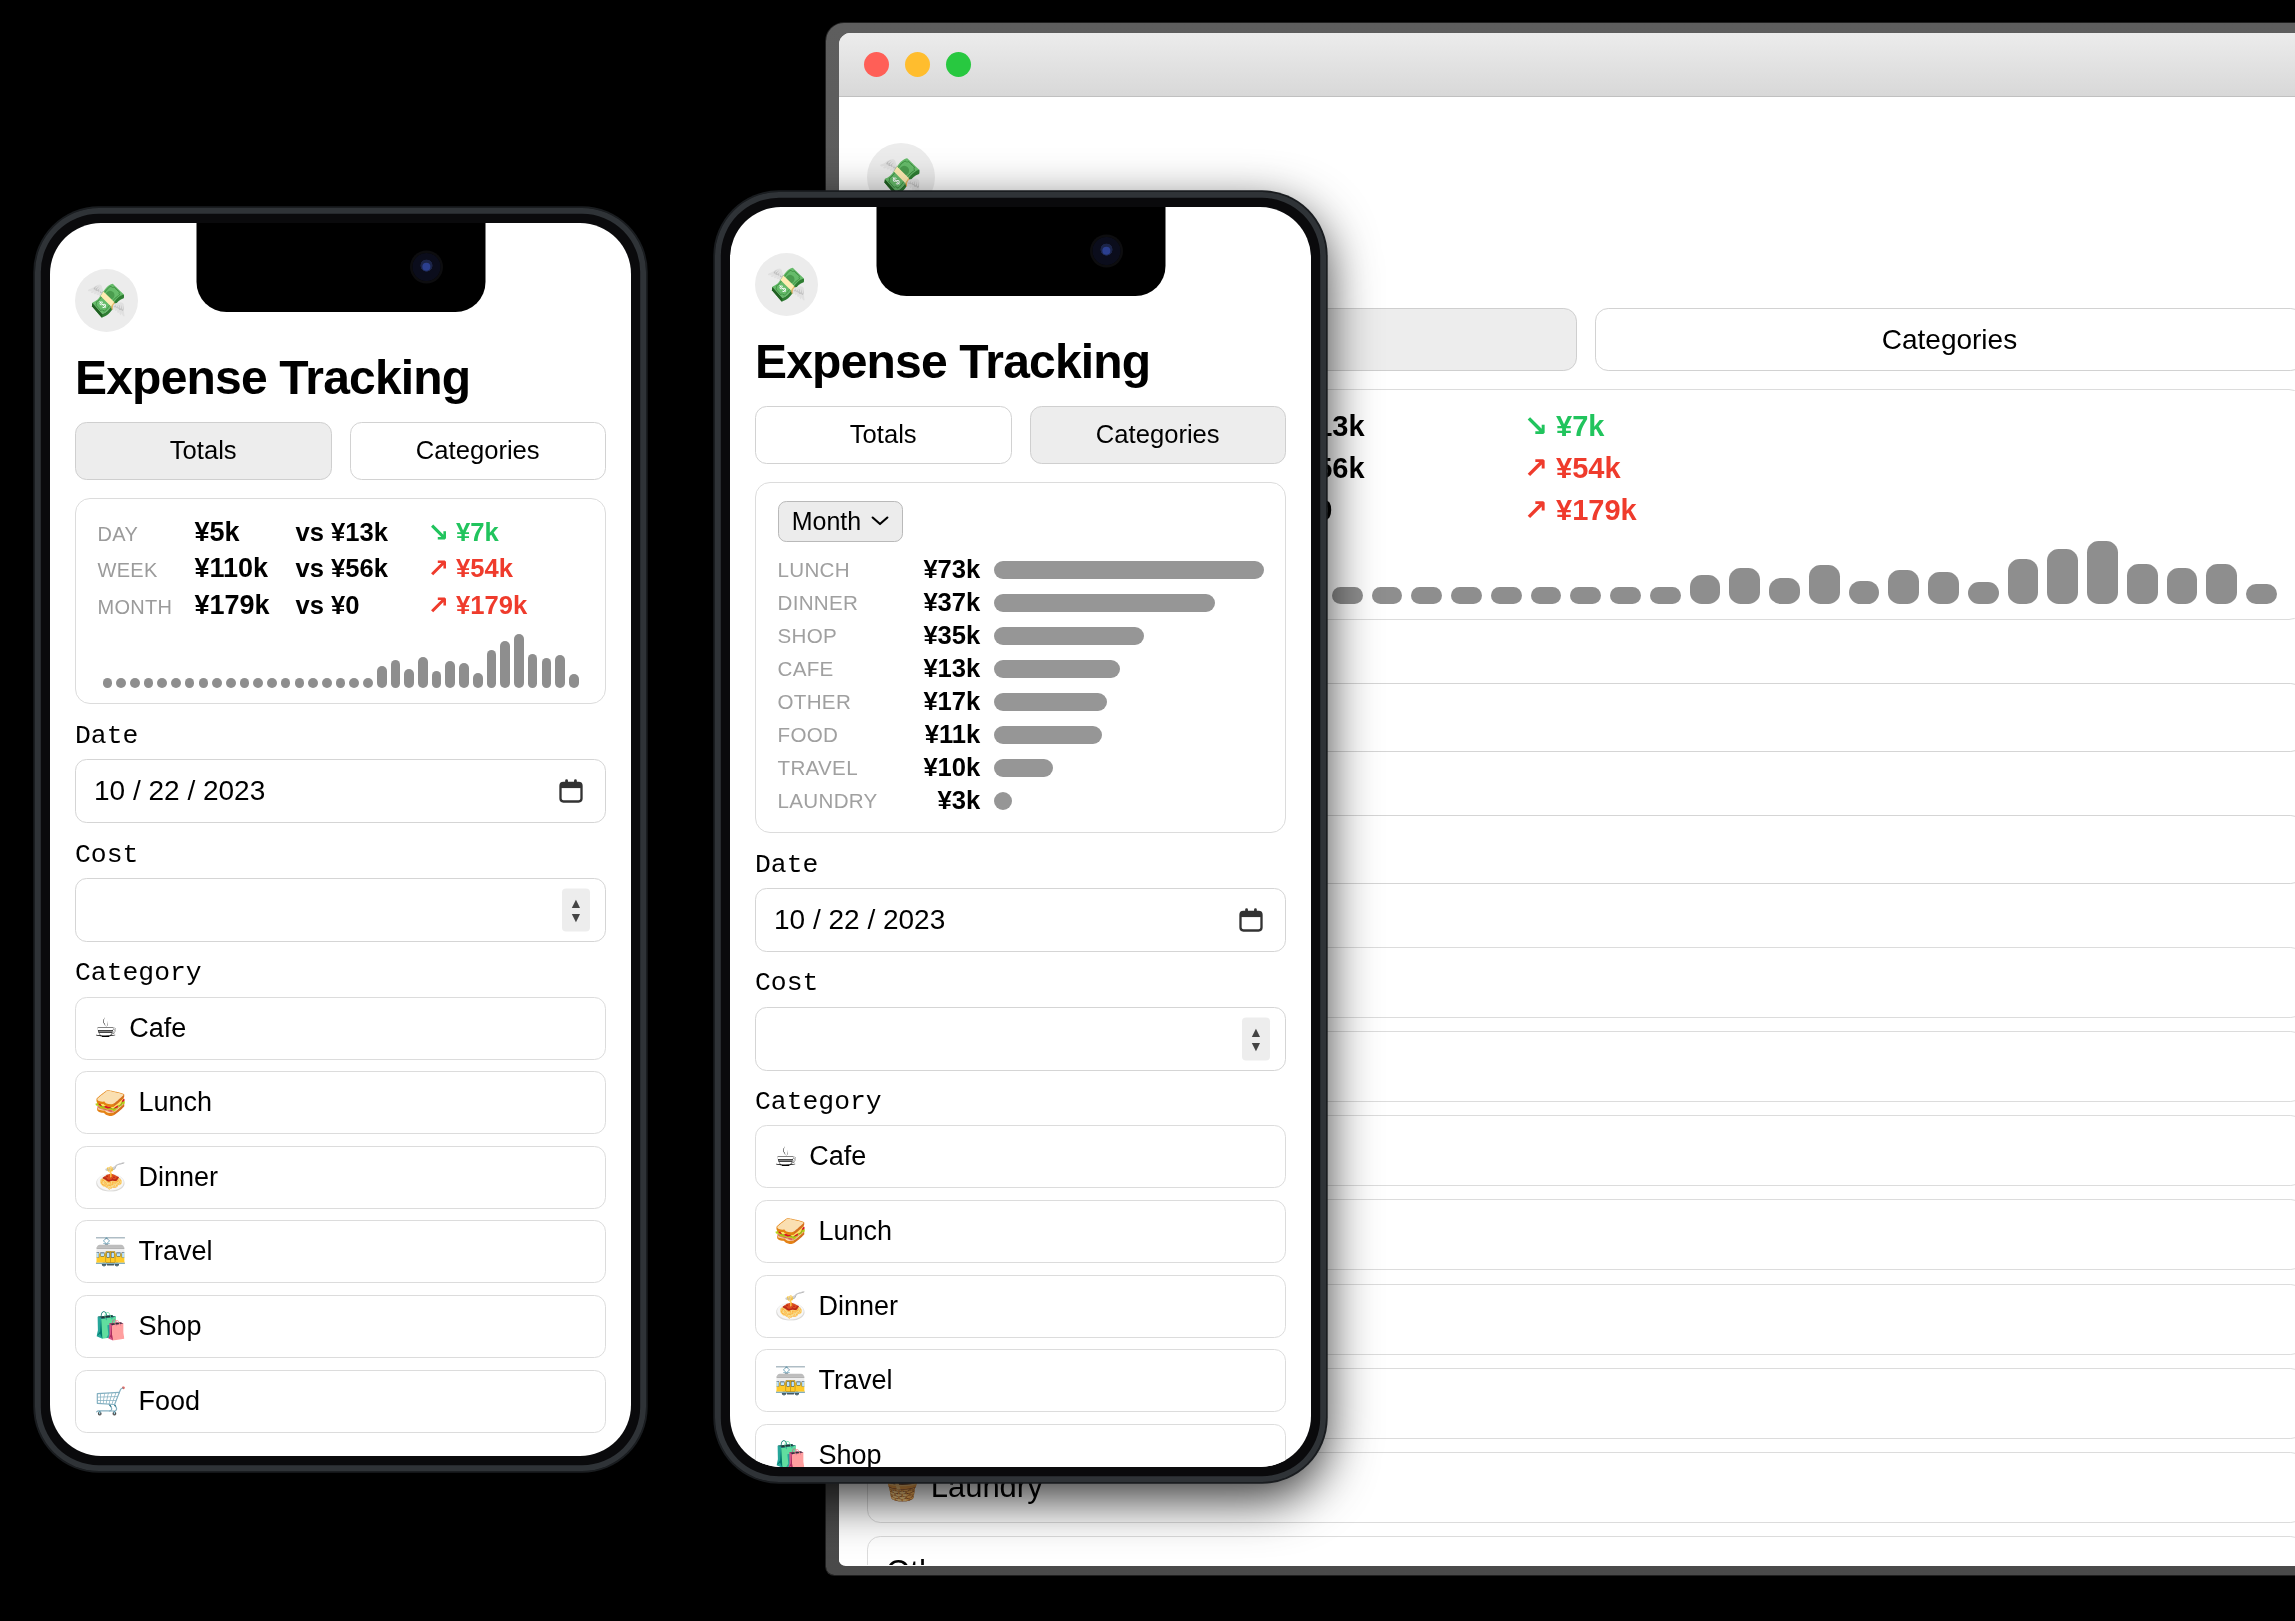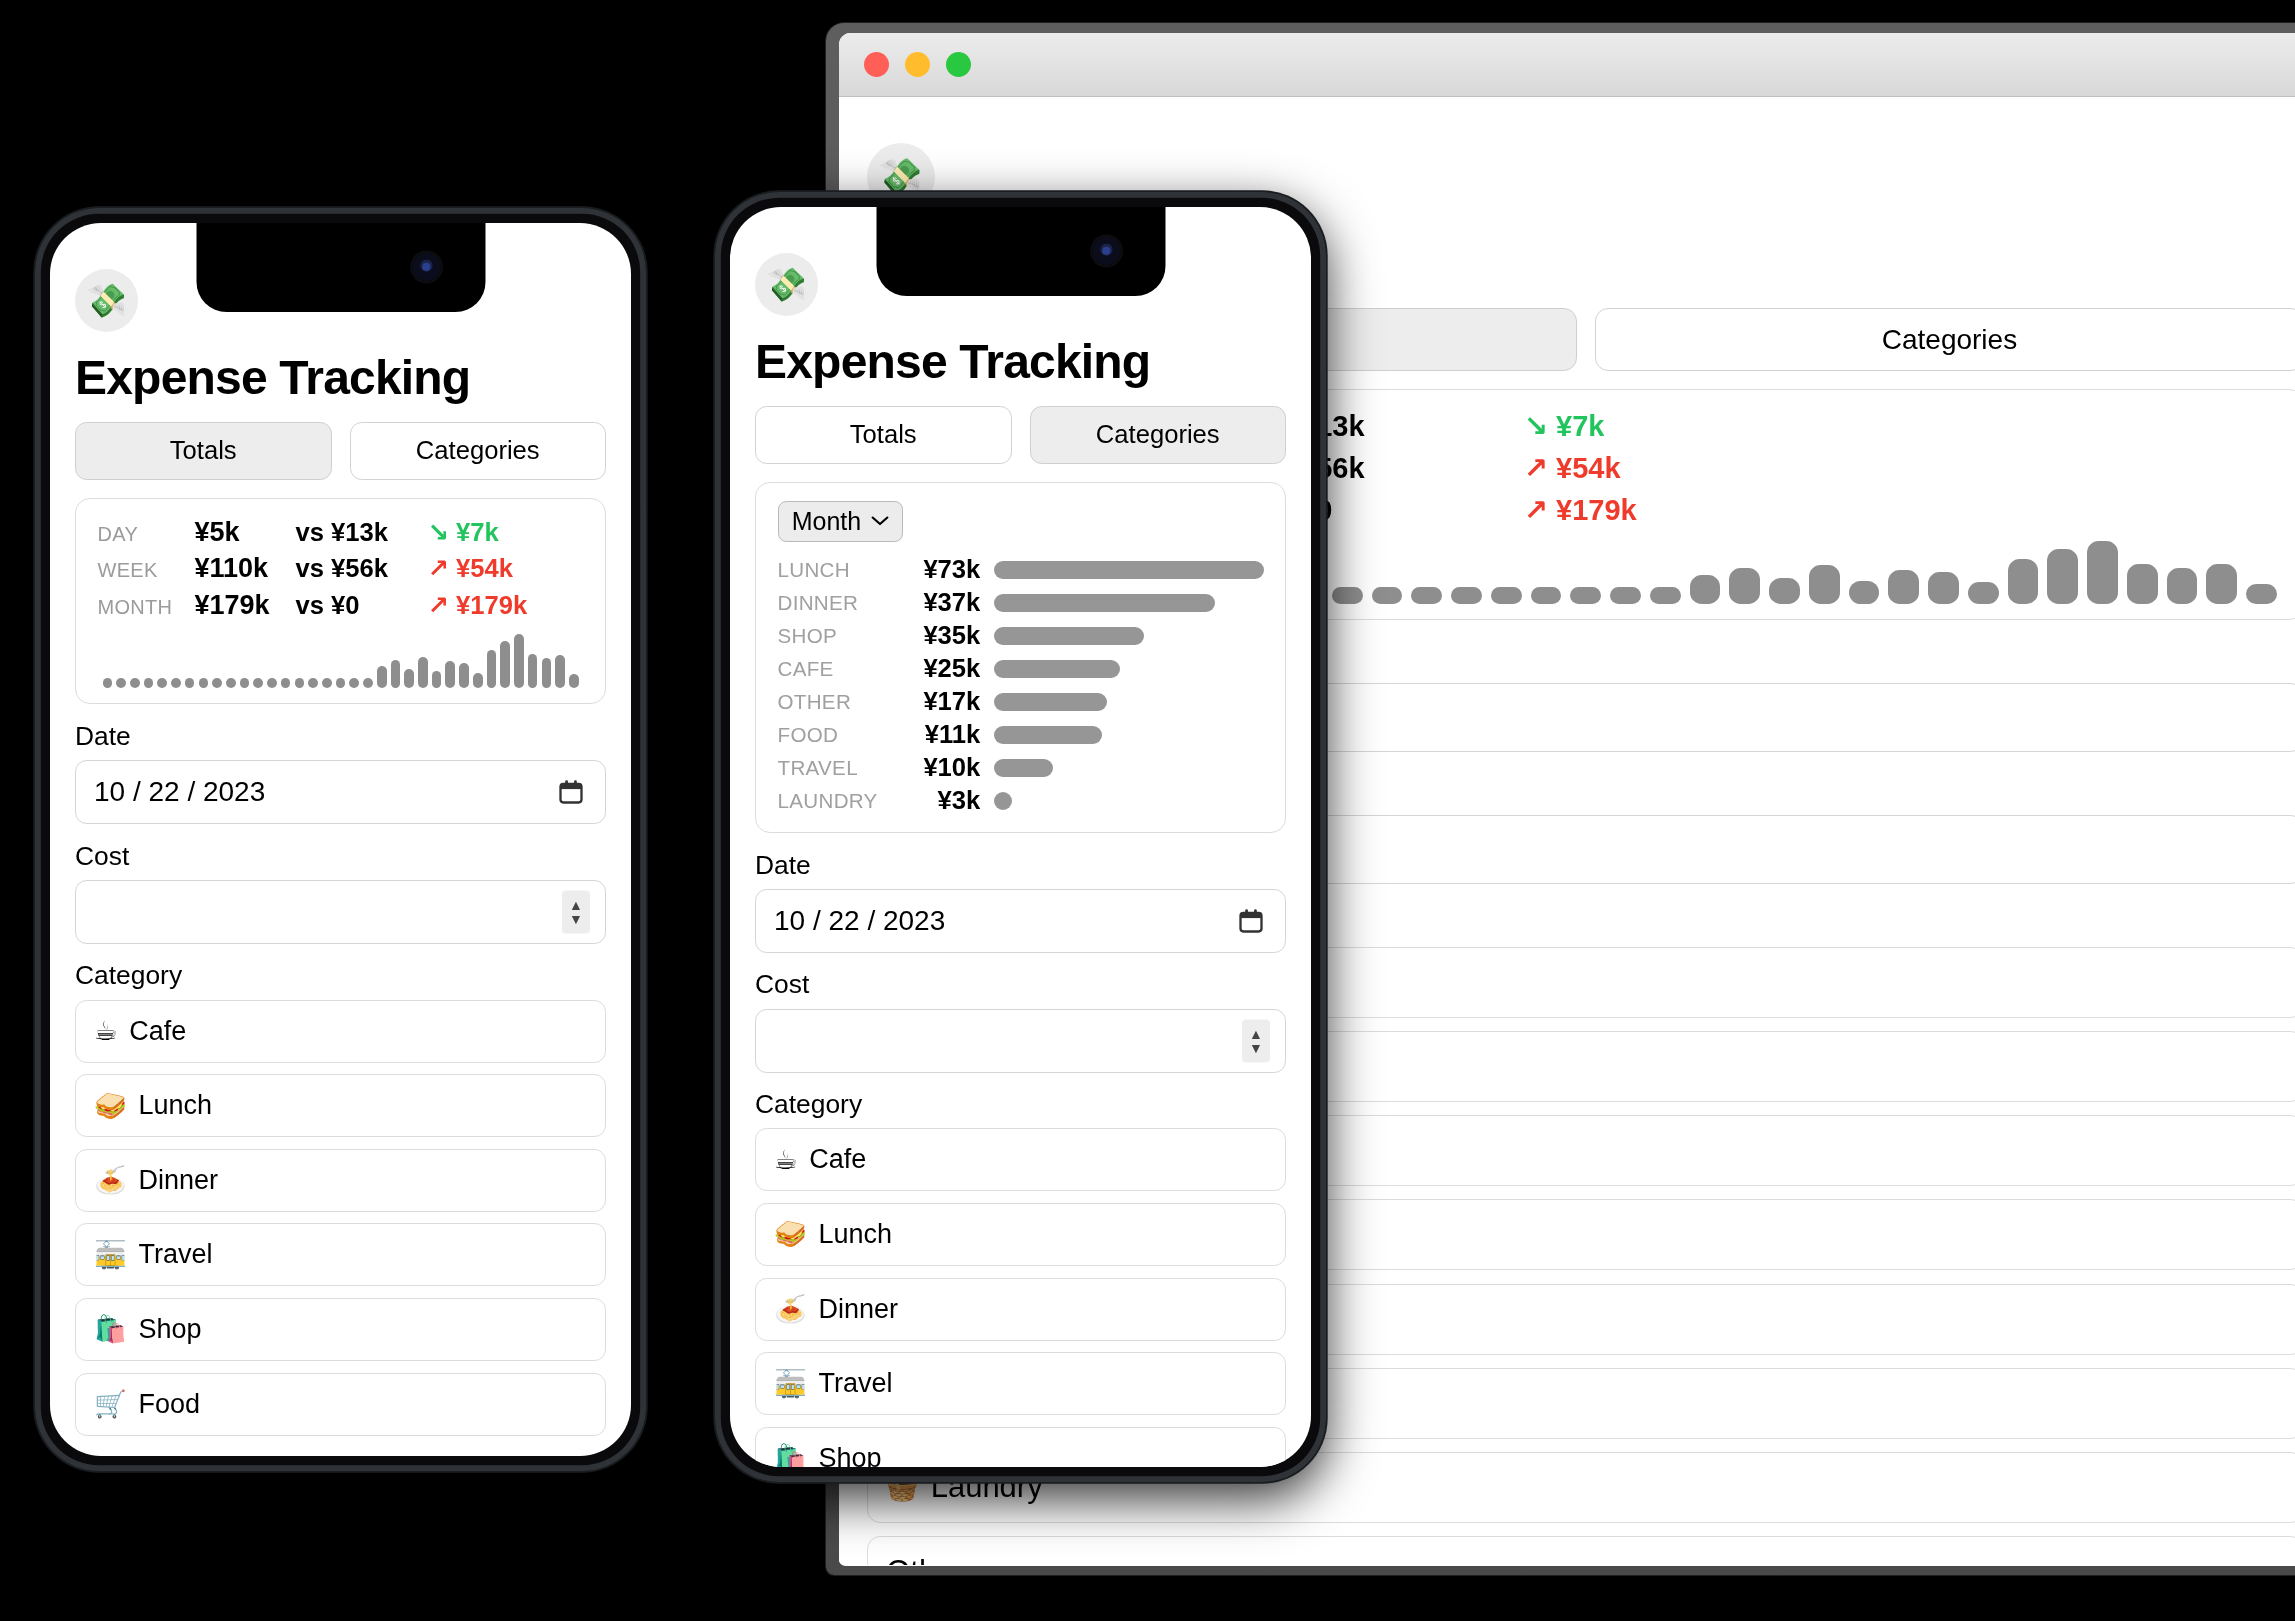--- a/index.html
+++ b/index.html
@@ -105,21 +105,21 @@
   .panel.desk .stat-label { width: 122px; font-size: 22px; }
   .panel.desk .stat-val { width: 248px; font-size: 31px; }
   .panel.desk .stat-vs { width: 264px; font-size: 29px; }
   .panel.desk .stat-delta { font-size: 29px; }
 
   .spark { display: flex; align-items: flex-end; gap: 4.1px; height: 54px; margin-top: 13.2px; padding: 0 5px; }
   .spark .bar { flex: 1 1 0; background: #8e8e8e; border-radius: 7.4px; min-height: 10.7px; }
   .spark.desk { gap: 9px; height: 63px; }
   .spark.desk .bar { border-radius: 11.6px; min-height: 16.5px; }
 
-  .field-label { font-size: 26.4px; color: #000; margin: 16.5px 0 8.3px; }
+  .field-label { font-size: 26.4px; color: #000; margin: 16.5px 0 8.3px; font-family: Liberation Mono, monospace; }
   .field-label.desk { font-size: 29px; margin: 20px 0 10px; }
   .input-box {
     height: 64px; border: 1.2px solid #d5d5d5; border-radius: 11.6px; background: #fff;
     display: flex; align-items: center; padding: 0 18px;
     font-size: 28px; color: #000; position: relative;
   }
   .input-box.desk { height: 69px; font-size: 31px; border-radius: 13.2px; }
   .cal-icon { position: absolute; right: 20px; top: 50%; transform: translateY(-50%); }
   .spin {
     position: absolute; right: 15px; top: 50%; transform: translateY(-50%);
@@ -336,21 +336,21 @@
               </div>
               <div class="chart-row">
                 <span class="chart-cat">SHOP</span>
                 <span class="chart-val">¥35k</span>
                 <span class="chart-track">
                   <span class="chart-bar" style="width: 55.5556%; background: rgb(150, 150, 150);"></span>
                 </span>
               </div>
               <div class="chart-row">
                 <span class="chart-cat">CAFE</span>
-                <span class="chart-val">¥25k</span>
+                <span class="chart-val">¥13k</span>
                 <span class="chart-track">
                   <span class="chart-bar" style="width: 46.6667%; background: rgb(150, 150, 150);"></span>
                 </span>
               </div>
               <div class="chart-row">
                 <span class="chart-cat">OTHER</span>
                 <span class="chart-val">¥17k</span>
                 <span class="chart-track">
                   <span class="chart-bar" style="width: 42.2222%; background: rgb(150, 150, 150);"></span>
                 </span>

